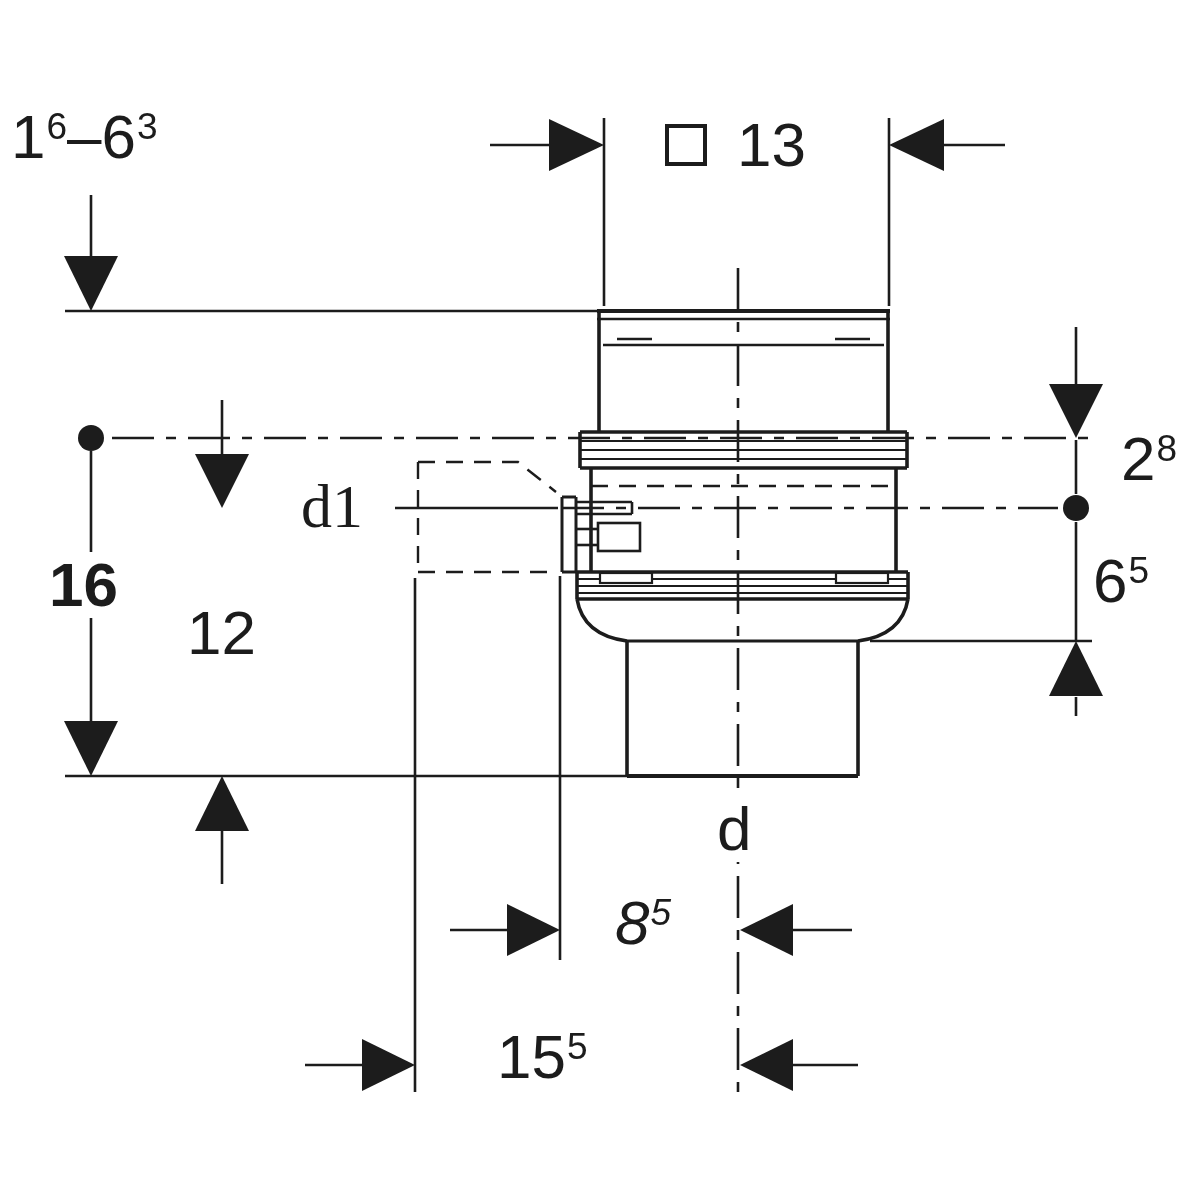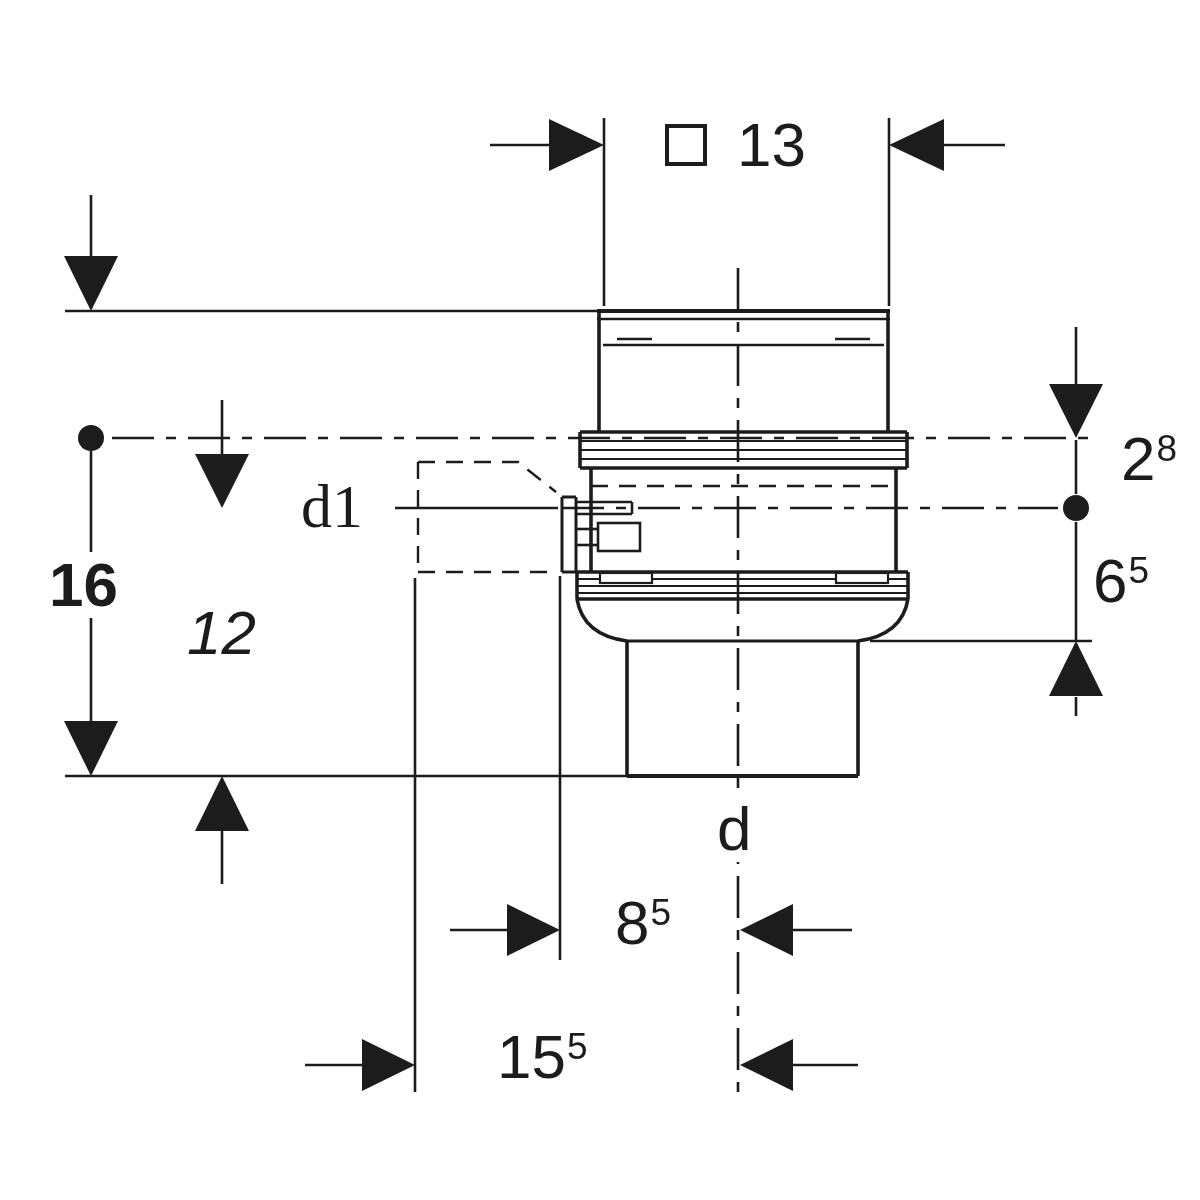--- a/index.html
+++ b/index.html
@@ -135,51 +135,54 @@
     <path d="M577,599 C581,623 597,637 627,641" stroke-width="3.6"></path>
     <path d="M908,599 C904,623 888,637 858,641" stroke-width="3.6"></path>
     <line x1="627" y1="641" x2="858" y2="641" stroke-width="2.8"></line>
 
     <line x1="627" y1="641" x2="627" y2="776" stroke-width="3.6"></line>
     <line x1="858" y1="641" x2="858" y2="776" stroke-width="3.6"></line>
     <line x1="627" y1="776" x2="858" y2="776" stroke-width="4"></line>
   </g>
 </svg>
 
+<div class="label" style="left:6px;top:104px;">
+  <span>1</span><span class="sup">6</span><span>–</span><span>6</span><span class="sup">3</span>
+</div>
 
 <div class="label label-row" style="left:660px;top:112px;">
   <span class="square-icon"></span>
   <span>13</span>
 </div>
 
 <div class="label" style="left:1116px;top:426px;">
   <span>2</span><span class="sup">8</span>
 </div>
 
 <div class="label" style="left:1088px;top:548px;">
   <span>6</span><span class="sup">5</span>
 </div>
 
 <div class="label" style="left:44px;top:552px;font-weight:bold;">
   <span>16</span>
 </div>
 
-<div class="label" style="left:182px;top:600px;font-style:italic;">
+<div class="label" style="left:182px;top:600px;">
   <span>12</span>
 </div>
 
 <div class="label" style="left:296px;top:474px;font-family:Liberation Serif, serif;">
   <span>d1</span>
 </div>
 
 <div class="label" style="left:712px;top:796px;">
   <span>d</span>
 </div>
 
-<div class="label" style="left:610px;top:890px;">
+<div class="label" style="left:610px;top:890px;font-style:italic;">
   <span>8</span><span class="sup">5</span>
 </div>
 
 <div class="label" style="left:492px;top:1024px;">
   <span>15</span><span class="sup">5</span>
 </div>
 
 </div>
 
 </body></html>

